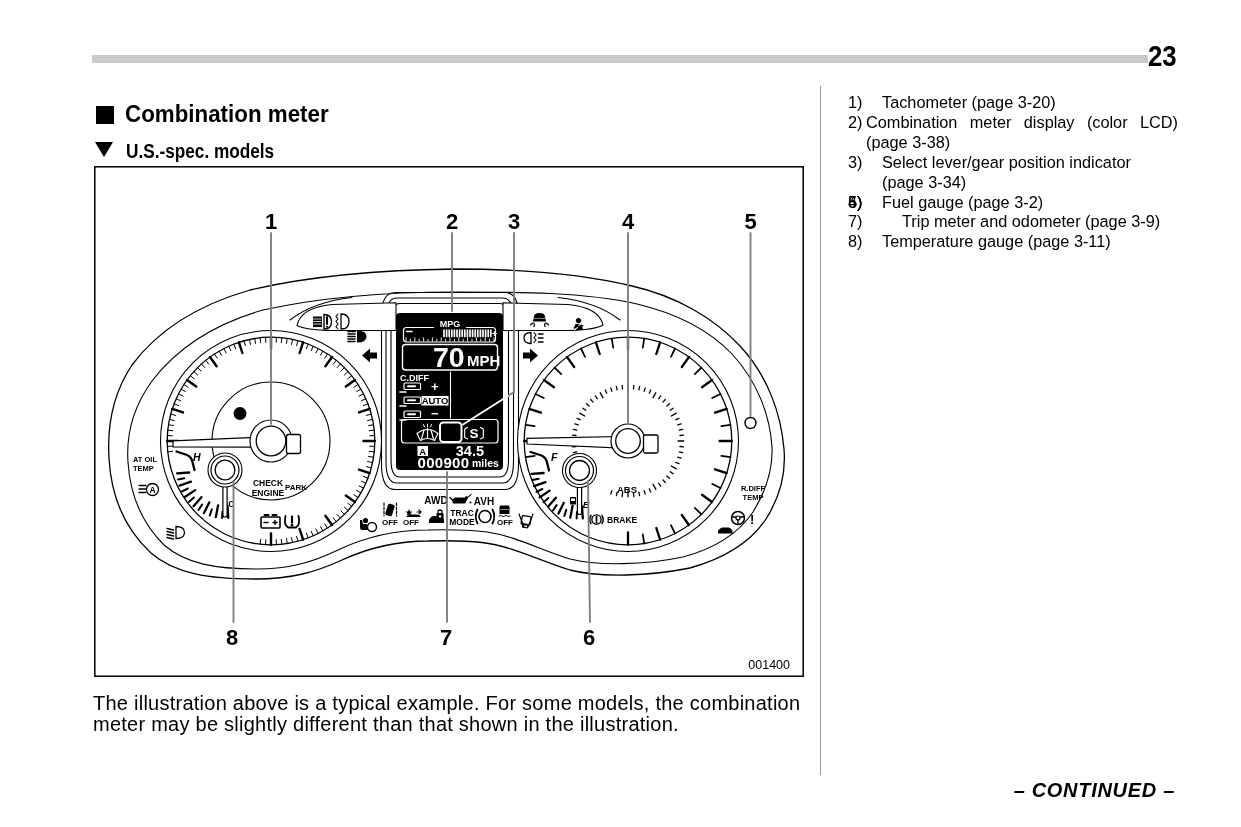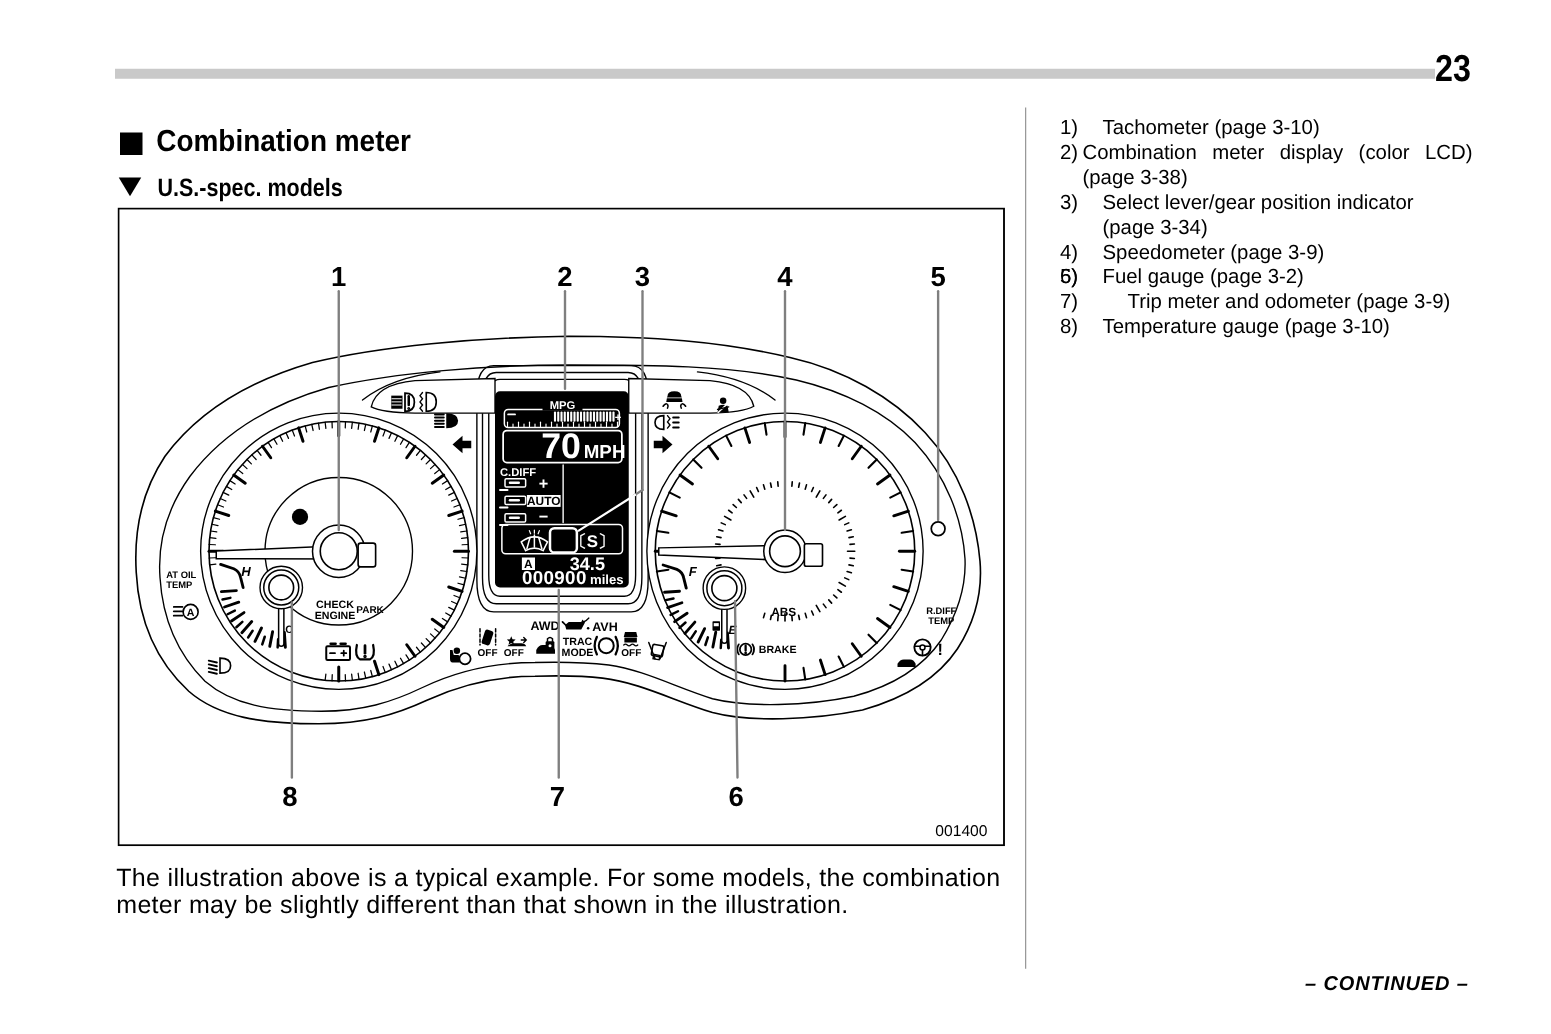--- a/index.html
+++ b/index.html
@@ -641,51 +641,50 @@
 </svg>
 
 <div class="abs" style="left:93px;top:693px;width:720px;font-size:20px;letter-spacing:0.25px;line-height:21.3px;">The illustration above is a typical example. For some models, the combination meter may be slightly different than that shown in the illustration.</div>
 
 <div class="abs" style="left:820px;top:86px;width:1px;height:689px;background:#999;"></div>
 
 <div class="abs" style="left:848px;top:93px;width:330px;font-size:16.3px;line-height:19.9px;">
 
 <div style="position:relative;">
       <span style="position:absolute;left:0;">1)</span>
-      <div style="margin-left:34px;">Tachometer (page 3-10)</div>
+      <div style="margin-left:34px;">Tachometer (page 3-20)</div>
     </div>
 
 <div style="position:relative;">
       <span style="position:absolute;left:0;">2)</span>
       <div style="margin-left:18px;text-align:justify;">Combination meter display (color LCD) (page&nbsp;3-38)</div>
     </div>
 
 <div style="position:relative;">
       <span style="position:absolute;left:0;">3)</span>
       <div style="margin-left:34px;">Select lever/gear position indicator (page&nbsp;3-34)</div>
     </div>
 
 <div style="position:relative;">
       <span style="position:absolute;left:0;">4)</span>
-      <div style="margin-left:34px;">Speedometer (page 3-9)</div>
     </div>
 
 <div style="position:relative;">
       <span style="position:absolute;left:0;">5)</span>
     </div>
 
 <div style="position:relative;">
       <span style="position:absolute;left:0;">6)</span>
       <div style="margin-left:34px;">Fuel gauge (page 3-2)</div>
     </div>
 
 <div style="position:relative;">
       <span style="position:absolute;left:0;">7)</span>
       <div style="margin-left:54px;">Trip meter and odometer (page 3-9)</div>
     </div>
 
 <div style="position:relative;">
       <span style="position:absolute;left:0;">8)</span>
-      <div style="margin-left:34px;">Temperature gauge (page 3-10)</div>
+      <div style="margin-left:34px;">Temperature gauge (page 3-11)</div>
     </div>
 </div>
 
-<div class="abs" style="left:875px;top:779px;width:300px;text-align:right;font-size:16px;letter-spacing:0.7px;font-weight:bold;font-style:italic;">– CONTINUED –</div>
+<div class="abs" style="left:875px;top:779px;width:300px;text-align:right;font-size:20px;letter-spacing:0.7px;font-weight:bold;font-style:italic;">– CONTINUED –</div>
 
 </body></html>

